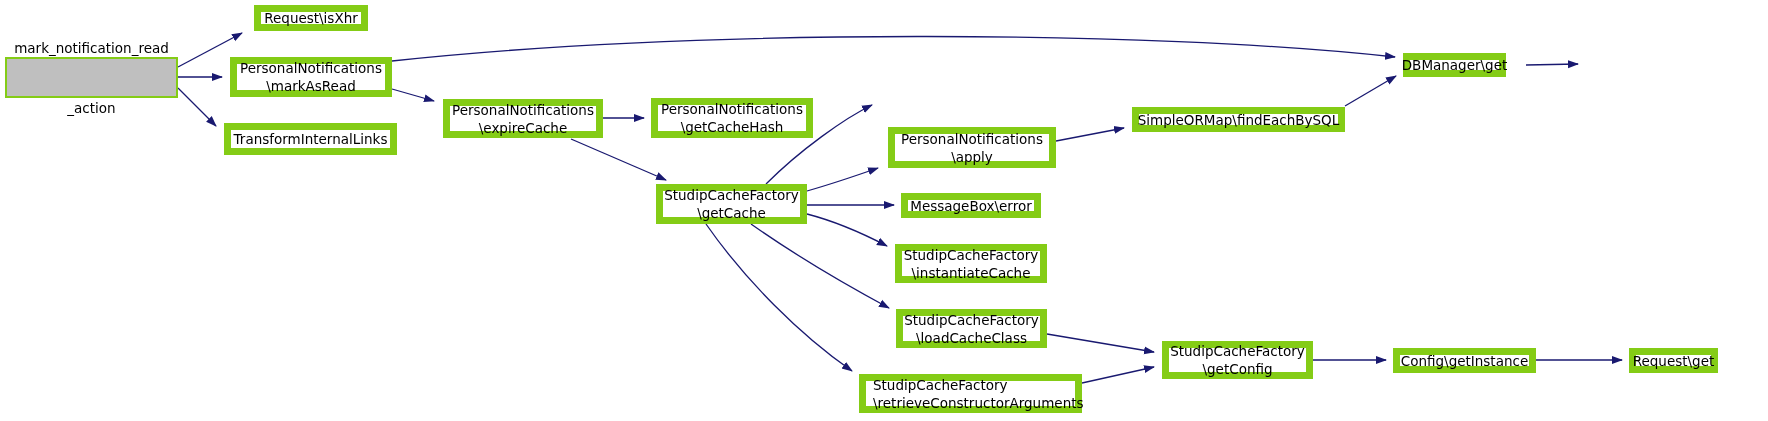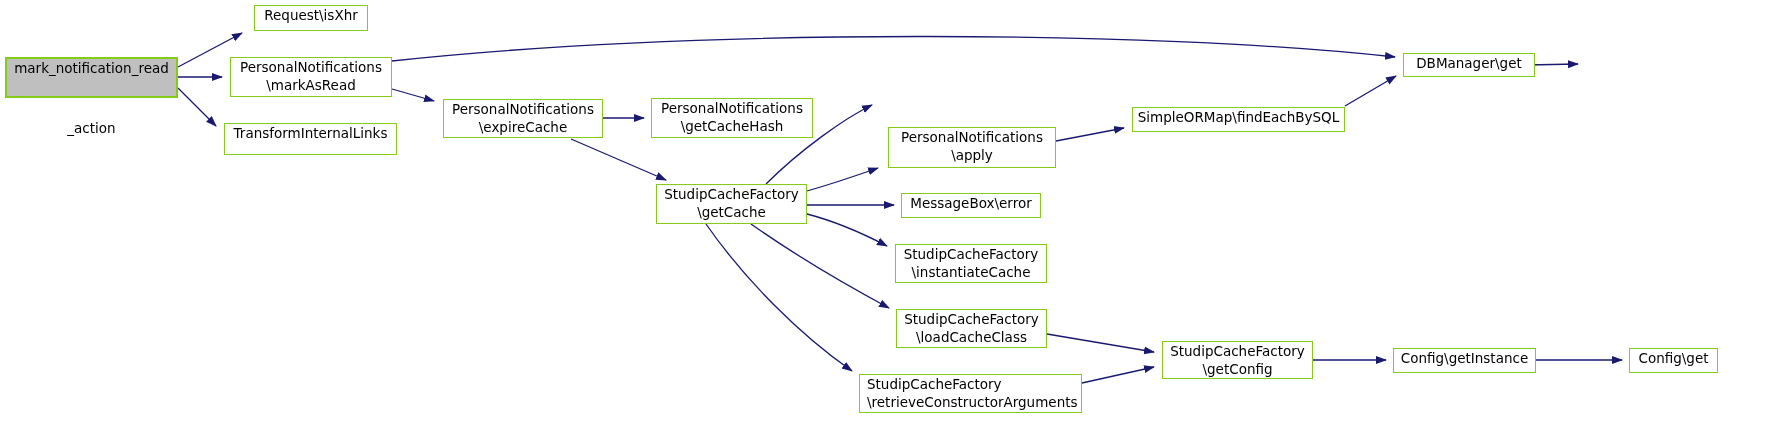--- a/index.html
+++ b/index.html
@@ -14,23 +14,24 @@
   svg.edges {
     position: absolute;
     left: 0; top: 0;
     width: 1768px; height: 421px;
     pointer-events: none;
   }
   .node {
     position: absolute;
     box-sizing: border-box;
     background: #ffffff;
-    border: 1px solid #84cc16;
+    border: 7px solid #84cc16;
     display: flex;
     flex-direction: column;
+    justify-content: center;
     align-items: center;
     text-align: center;
     font-size: 13.5px;
     line-height: 18px;
     color: #000000;
     white-space: nowrap;
     cursor: pointer;
   }
   .node.highlight {
     background: #bfbfbf;
@@ -141,25 +142,25 @@
   <div class="node" style="left:1162px;top:341px;width:151px;height:38px">
     <span>StudipCacheFactory</span>
     <span>\getConfig</span>
   </div>
 
   <div class="node" style="left:1393px;top:348px;width:143px;height:25px">
     <span>Config\getInstance</span>
   </div>
 
   <div class="node" style="left:1629px;top:348px;width:89px;height:25px">
-    <span>Config\get</span>
+    <span>Request\get</span>
   </div>
 
   <div class="node" style="left:1132px;top:107px;width:213px;height:25px">
     <span>SimpleORMap\findEachBySQL</span>
   </div>
 
-  <div class="node" style="left:1403px;top:53px;width:132px;height:24px">
+  <div class="node" style="left:1403px;top:53px;width:103px;height:24px">
     <span>DBManager\get</span>
   </div>
 
 
 </div>
 
 </body></html>

